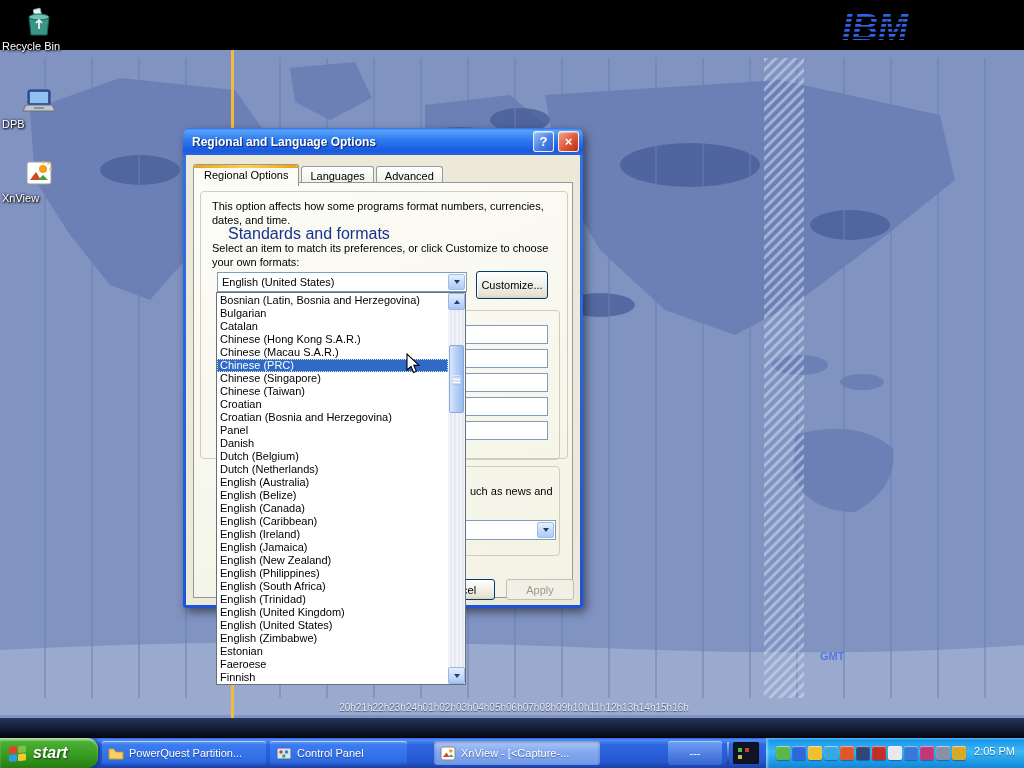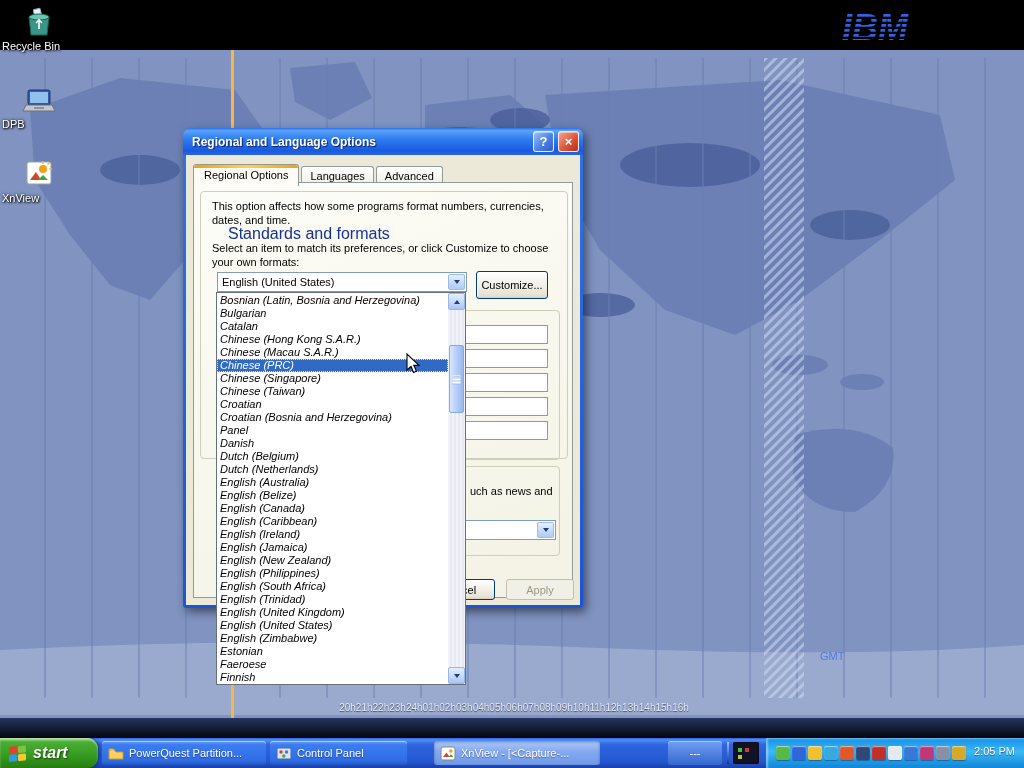--- a/index.html
+++ b/index.html
@@ -4,21 +4,21 @@
 <style>
   * { margin:0; padding:0; box-sizing:border-box; }
   html,body { width:1024px; height:768px; overflow:hidden; background:#000; }
   body { font-family:"Liberation Sans", sans-serif; }
   .screen { position:relative; width:1024px; height:768px; overflow:hidden; background:#000; }
 
   
   .black-top { position:absolute; left:0; top:0; width:1024px; height:50px; background:#000; }
   .wallpaper { position:absolute; left:0; top:50px; width:1024px; height:688px; display:block; }
   .tz-row { position:absolute; top:702px; left:26px; width:976px; display:flex; justify-content:center; font-size:10px; color:#E6EBF8; text-shadow:0 1px 1px rgba(0,0,20,.6); }
-  .gmt { position:absolute; left:820px; top:650px; font-size:11px; font-weight:normal; color:#5578E0; }
+  .gmt { position:absolute; left:820px; top:650px; font-size:11px; font-weight:bold; color:#5578E0; }
 
   
   .desk-icon { position:absolute; left:0; width:78px; text-align:left; color:#fff; font-size:11px; cursor:default; }
   .desk-icon .ico { display:block; margin:0 auto 2px auto; }
   .desk-icon .lbl { display:inline-block; padding:0 2px; text-shadow:1px 1px 2px #000, 0 0 3px #000; line-height:12px; }
   .di-recycle { top:6px; } .di-dpb { top:86px; } .di-xnview { top:156px; }
 
   .ibm { position:absolute; left:836px; top:4px; width:110px; height:46px; }
 
   
@@ -77,21 +77,21 @@
     background:#F1F0E7; box-shadow:none; }
 
   .sample-field { position:absolute; left:152px; width:202px; height:19px; background:#fff; border:1px solid #7F9DB9; }
   .sf1{top:142px;} .sf2{top:166px;} .sf3{top:190px;} .sf4{top:214px;} .sf5{top:238px;}
   .loc-frag { left:276px; top:301px; white-space:nowrap; }
 
   
   .listbox { position:absolute; left:216px; top:292px; width:250px; height:393px; background:#fff;
     border:1px solid #64707A; z-index:60; font-size:11px; }
   .lb-items { position:absolute; left:0; top:1px; right:17px; }
-  .lb-item { height:13px; line-height:13px; padding-left:3px; white-space:nowrap; overflow:hidden; color:#000;font-style:italic; }
+  .lb-item { height:13px; line-height:13px; padding-left:3px; white-space:nowrap; overflow:hidden; color:#000; }
   .lb-item.selected { background:#316AC5; color:#fff; outline:1px dotted rgba(255,255,255,.8); outline-offset:-1px; }
 
   .sbar { position:absolute; top:0; right:0; bottom:0; width:17px; background:repeating-linear-gradient(to right,#F2F3F8 0,#F2F3F8 2px,#E7E9F2 2px,#E7E9F2 4px); }
   .sb-btn { position:absolute; left:0; width:17px; height:17px; border:1px solid #9AB7E4; border-radius:2px;
     background:linear-gradient(to bottom,#E4EEFD 0%,#C2D8F8 60%,#A8C6F2 100%); display:flex; align-items:center; justify-content:center; }
   .sb-up { top:0; } .sb-down { bottom:0; }
   .sb-thumb { position:absolute; left:1px; top:52px; width:15px; height:68px; border:1px solid #88A9DE; border-radius:2px;
     background:linear-gradient(to right,#D9E7FD 0%,#B6CEF6 50%,#97B9EE 100%); }
   .sb-thumb::after { content:''; position:absolute; left:3px; right:3px; top:30px; height:1px;
     box-shadow:0 0 0 0.5px #fff, 0 3px 0 0.5px #fff, 0 6px 0 0.5px #fff, 0 1px 0 0.5px #9AB7E4, 0 4px 0 0.5px #9AB7E4, 0 7px 0 0.5px #9AB7E4; }

